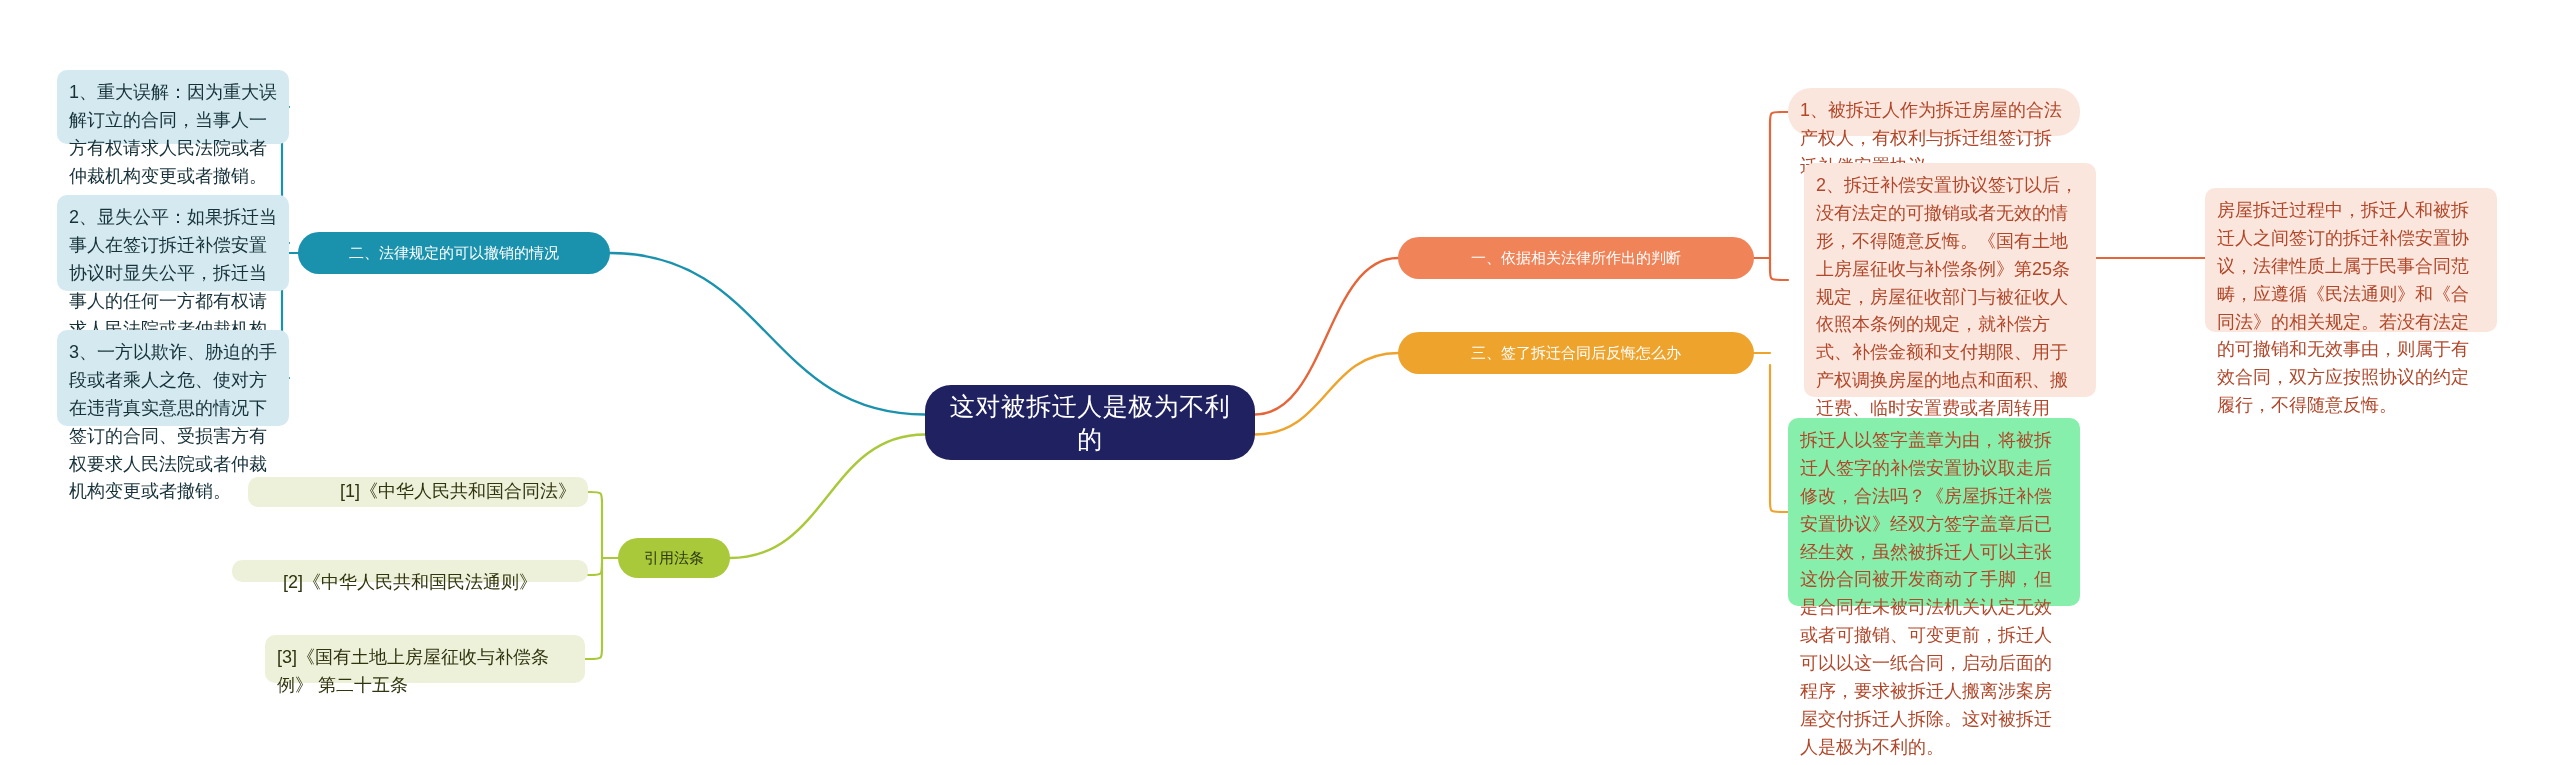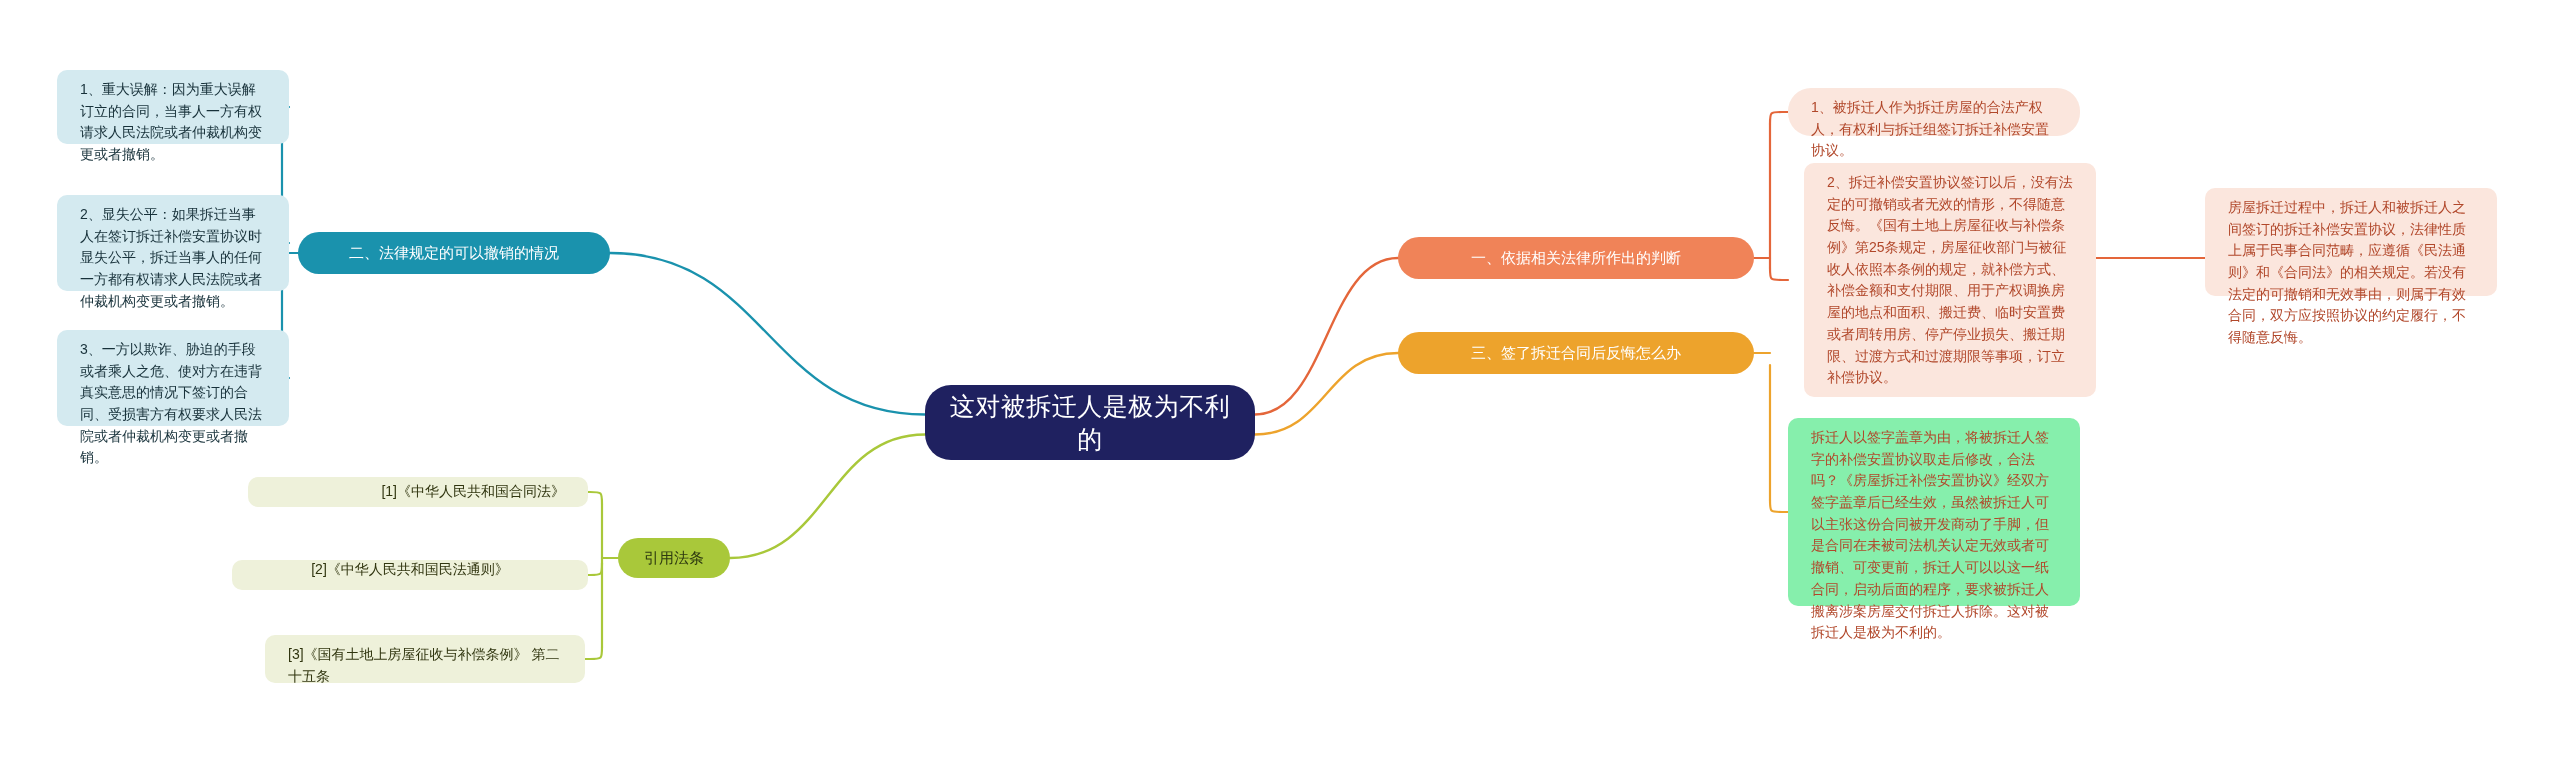--- a/index.html
+++ b/index.html
@@ -61,23 +61,23 @@
     white-space: nowrap;
   }
   .branch.teal   { background: #1a92ad; }
   .branch.orange { background: #f08358; }
   .branch.amber  { background: #eda32c; }
   .branch.green  { background: #a9c83a; color: #2e3a10; }
 
   
   .leaf {
     border-radius: 10px;
-    font-size: 14px;
+    font-size: 18px;
     line-height: 1.55;
-    padding: 9px 23px;
+    padding: 9px 12px;
     box-sizing: border-box;
   }
   .leaf.tealbox {
     background: #d4eaf0;
     color: #17313a;
   }
   .leaf.pinkbox {
     background: #fbe6dd;
     color: #b1472a;
   }
@@ -149,41 +149,41 @@
   </div>
 
   <div class="node branch green" style="left:618px; top:538px; width:112px; height:40px;">
     <span>引用法条</span>
   </div>
 
   <div class="node leaf greenbox single" style="left:248px; top:477px; width:340px; height:30px; display:flex; align-items:center; justify-content:flex-end;">
     <span>[1]《中华人民共和国合同法》</span>
   </div>
 
-  <div class="node leaf greenbox single" style="left:232px; top:560px; width:356px; height:30px; display:flex; align-items:flex-end; justify-content:center;">
+  <div class="node leaf greenbox single" style="left:232px; top:560px; width:356px; height:22px; display:flex; align-items:flex-start; justify-content:center;">
     <span>[2]《中华人民共和国民法通则》</span>
   </div>
 
   <div class="node leaf greenbox" style="left:265px; top:635px; width:320px; height:48px;">
     <span>[3]《国有土地上房屋征收与补偿条例》 第二十五条</span>
   </div>
 
   <div class="node branch orange" style="left:1398px; top:237px; width:356px; height:42px;">
     <span>一、依据相关法律所作出的判断</span>
   </div>
 
   <div class="node leaf pinkbox" style="left:1788px; top:88px; width:292px; height:48px;border-radius:23px;">
     <span>1、被拆迁人作为拆迁房屋的合法产权人，有权利与拆迁组签订拆迁补偿安置协议。</span>
   </div>
 
   <div class="node leaf pinkbox" style="left:1788px; top:163px; width:292px; height:234px;margin-left:16px;">
     <span>2、拆迁补偿安置协议签订以后，没有法定的可撤销或者无效的情形，不得随意反悔。《国有土地上房屋征收与补偿条例》第25条规定，房屋征收部门与被征收人依照本条例的规定，就补偿方式、补偿金额和支付期限、用于产权调换房屋的地点和面积、搬迁费、临时安置费或者周转用房、停产停业损失、搬迁期限、过渡方式和过渡期限等事项，订立补偿协议。</span>
   </div>
 
-  <div class="node leaf pinkbox2" style="left:2205px; top:188px; width:292px; height:108px;">
+  <div class="node leaf pinkbox2" style="left:2205px; top:188px; width:292px; height:144px;">
     <span>房屋拆迁过程中，拆迁人和被拆迁人之间签订的拆迁补偿安置协议，法律性质上属于民事合同范畴，应遵循《民法通则》和《合同法》的相关规定。若没有法定的可撤销和无效事由，则属于有效合同，双方应按照协议的约定履行，不得随意反悔。</span>
   </div>
 
   <div class="node branch amber" style="left:1398px; top:332px; width:356px; height:42px; top:332px;">
     <span>三、签了拆迁合同后反悔怎么办</span>
   </div>
 
   <div class="node leaf amberbox" style="left:1788px; top:418px; width:292px; height:188px;">
     <span>拆迁人以签字盖章为由，将被拆迁人签字的补偿安置协议取走后修改，合法吗？《房屋拆迁补偿安置协议》经双方签字盖章后已经生效，虽然被拆迁人可以主张这份合同被开发商动了手脚，但是合同在未被司法机关认定无效或者可撤销、可变更前，拆迁人可以以这一纸合同，启动后面的程序，要求被拆迁人搬离涉案房屋交付拆迁人拆除。这对被拆迁人是极为不利的。</span>
   </div>

